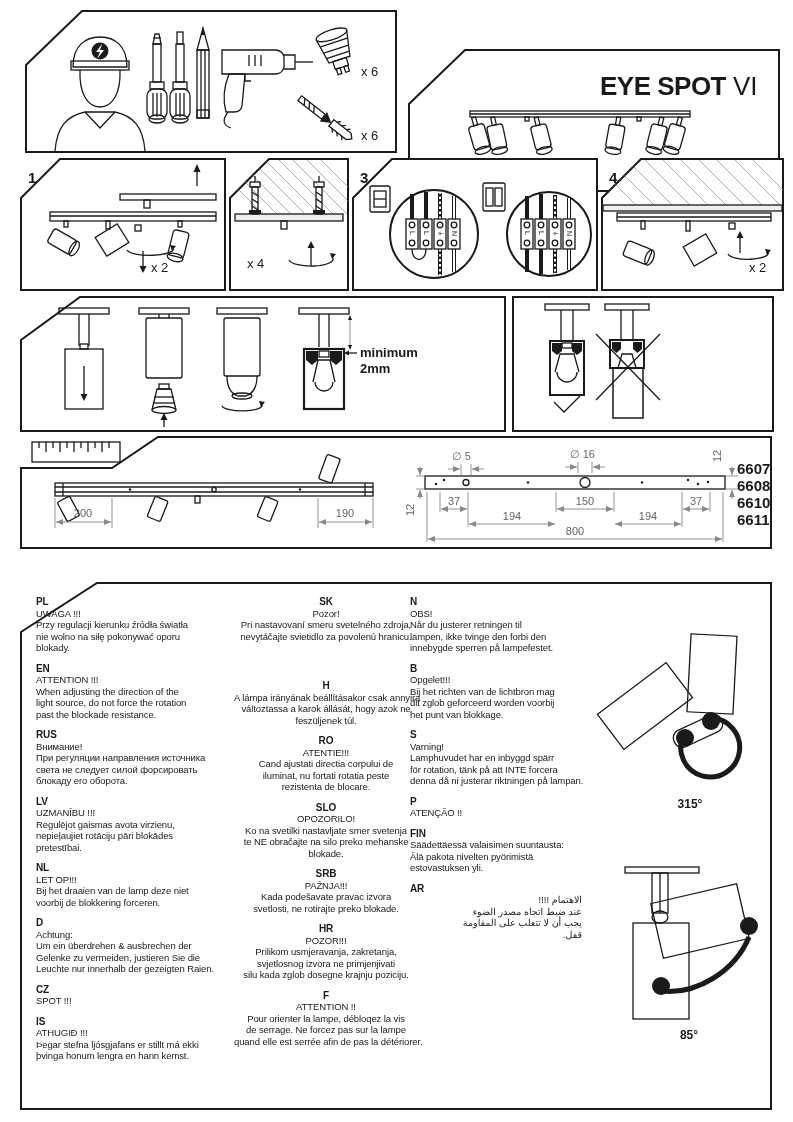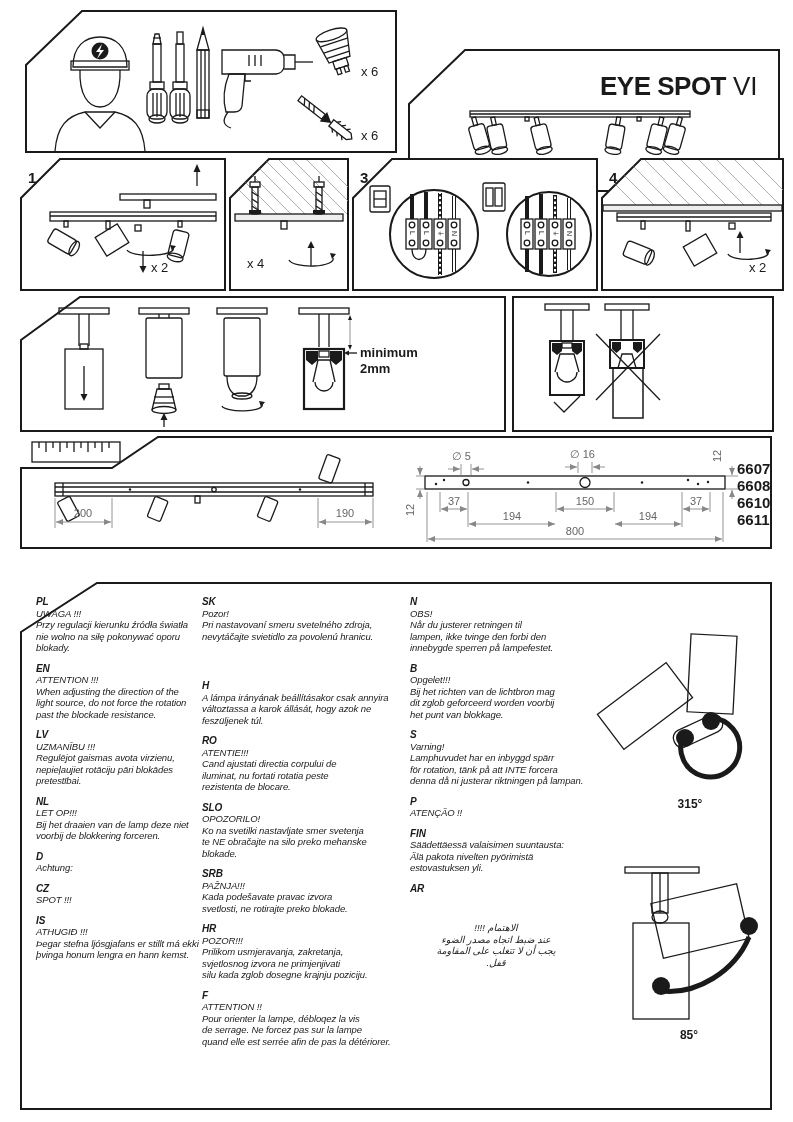--- a/index.html
+++ b/index.html
@@ -9,25 +9,25 @@
   .pnl{fill:#fff;stroke:#1a1a1a;stroke-width:2;}
   .ln{stroke:#1a1a1a;fill:none;stroke-width:1.3;}
   .ln2{stroke:#1a1a1a;fill:none;stroke-width:2;}
   .fl{fill:#1a1a1a;stroke:none;}
   .wfl{fill:#fff;stroke:none;}
   .dim{stroke:#888;fill:none;stroke-width:0.9;}
   .dimt{fill:#666;font-size:11px;font-family:"Liberation Sans",sans-serif;}
   svg text{font-family:"Liberation Sans",sans-serif;fill:#1a1a1a;}
   .qty{font-size:13px;}
   .stepnum{font-size:15px;font-weight:bold;}
-  .wcol{position:absolute;width:184px;font-size:9.5px;line-height:11.5px;letter-spacing:-0.1px;font-style:italic;}
+  .wcol{position:absolute;width:184px;font-size:9.5px;line-height:11.5px;letter-spacing:-0.1px;}
   .lang{margin-bottom:9px;}
   .code{font-weight:bold;font-size:10px;}
   .wbody,.wtitle{white-space:pre;}
-  .rtl{direction:rtl;text-align:center;margin-top:28px;}
+  .rtl{direction:rtl;text-align:right;}
   .model{font-size:15px;font-weight:bold;}
 </style>
 </head>
 <body>
 
 <div class="panel" style="left:25px;top:10px;width:372px;height:125px;text-align:center;">
 <svg width="372" height="143" viewBox="0 0 372 143">
   <polygon class="pnl" points="57,1 371,1 371,142 1,142 1,55"></polygon>
   <g class="ln">
     <path d="M30,141 C32,116 42,106 60,102 L90,102 C108,106 118,116 120,141"></path>
@@ -592,49 +592,59 @@
 blokady.</div>
       </div>
   <div class="lang">
         <div class="code">EN</div>
         <div class="wtitle">ATTENTION !!!</div>
         <div class="wbody">When adjusting the direction of the
 light source, do not force the rotation
 past the blockade resistance.</div>
       </div>
   <div class="lang">
+        <div class="code">RUS</div>
+        <div class="wtitle">Внимание!</div>
+        <div class="wbody">При регуляции направления источника
+света не следует силой форсировать
+блокаду его оборота.</div>
+      </div>
+  <div class="lang">
         <div class="code">LV</div>
         <div class="wtitle">UZMANĪBU !!!</div>
         <div class="wbody">Regulējot gaismas avota virzienu,
 nepieļaujiet rotāciju pāri blokādes
 pretestībai.</div>
       </div>
   <div class="lang">
         <div class="code">NL</div>
         <div class="wtitle">LET OP!!!</div>
         <div class="wbody">Bij het draaien van de lamp deze niet
 voorbij de blokkering forceren.</div>
       </div>
   <div class="lang">
         <div class="code">D</div>
         <div class="wtitle">Achtung:</div>
+        <div class="wbody">Um ein überdrehen &amp; ausbrechen der
+Gelenke zu vermeiden, justieren Sie die
+Leuchte nur innerhalb der gezeigten Raien.</div>
       </div>
   <div class="lang">
         <div class="code">CZ</div>
         <div class="wtitle">SPOT !!!</div>
       </div>
   <div class="lang">
         <div class="code">IS</div>
         <div class="wtitle">ATHUGIÐ !!!</div>
         <div class="wbody">Þegar stefna ljósgjafans er stillt má ekki
 þvinga honum lengra en hann kemst.</div>
       </div>
 </div>
 
-<div class="wcol" style="left:182px;top:14px;">
+<div class="wcol" style="left:214px;top:14px;text-align:center;">
   <div class="lang">
         <div class="code">SK</div>
         <div class="wtitle">Pozor!</div>
         <div class="wbody">Pri nastavovaní smeru svetelného zdroja,
 nevytáčajte svietidlo za povolenú hranicu.</div>
       </div>
   <div class="lang" style="margin-top:38px;">
         <div class="code">H</div>
         <div class="wbody">A lámpa irányának beállításakor csak annyira
 változtassa a karok állását, hogy azok ne

